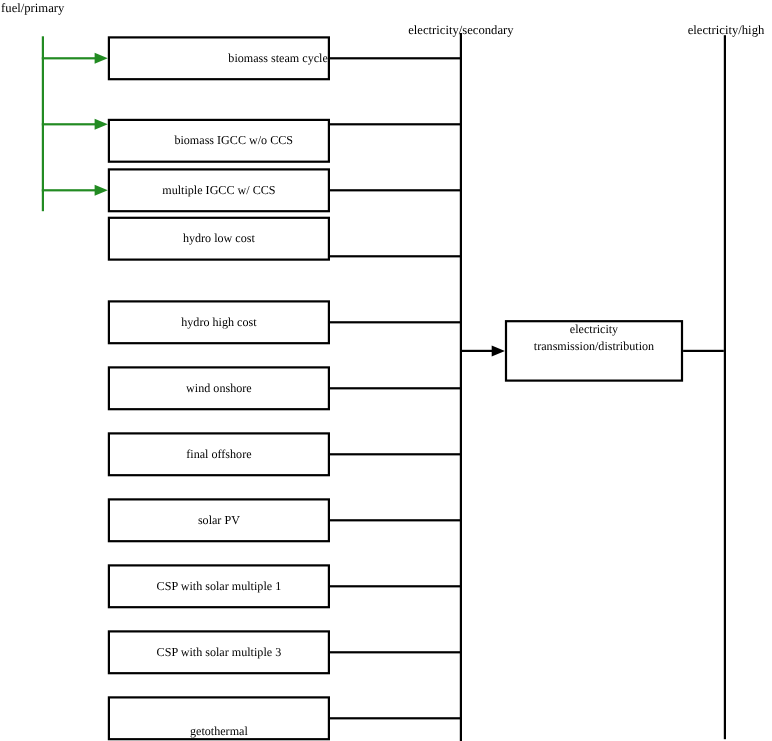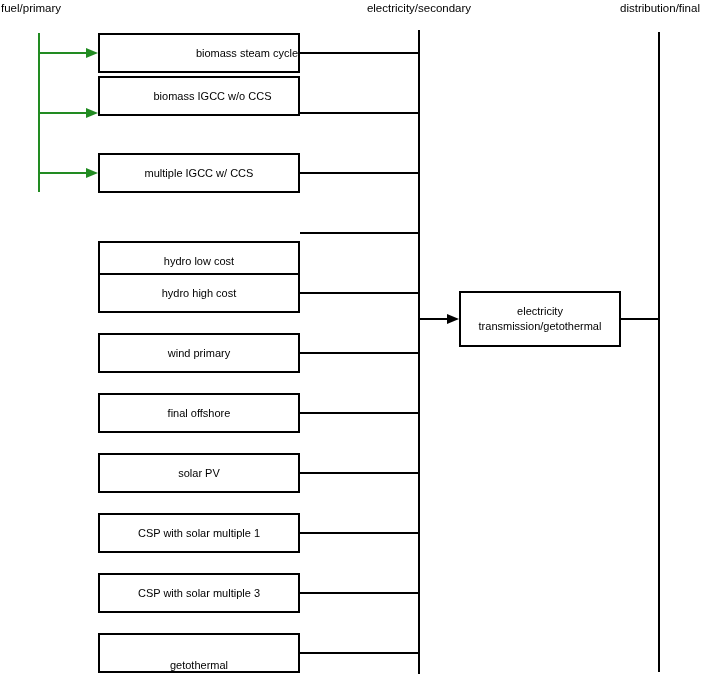--- a/index.html
+++ b/index.html
@@ -6,30 +6,30 @@
     --fuel-green:#228B22;
     --line-black:#000000;
     --bg:#FFFFFF;
     --box-fill:#FFFFFF;
   }
   html,body{margin:0;padding:0;background:var(--bg);}
   .canvas{
     position:relative;
     width:702px;height:674px;
     background:var(--bg);
-    font-family:Liberation Sans, sans-serif;
+    font-family:Liberation Serif, serif;
     font-size:11px;color:#000;
     overflow:hidden;
   }
   .col-label{
     position:absolute;top:2px;
     white-space:nowrap;
     font-size:11.5px;
   }
-  .col-label.centered{transform:translateX(-50%);}
+  .col-label.centered{transform:translateX(-50%);margin-top:20px;}
   .vline{position:absolute;width:2px;}
   .hline{position:absolute;height:2px;}
   .green-line{background:var(--fuel-green);}
   .black-line{background:var(--line-black);}
   .arrow-head{
     position:absolute;width:0;height:0;
     border-top:5px solid transparent;
     border-bottom:5px solid transparent;
   }
   .arrow-head.green{border-left:12px solid var(--fuel-green);}
@@ -38,61 +38,61 @@
     position:absolute;left:98px;width:202px;height:40px;
     box-sizing:border-box;border:2px solid var(--line-black);
     background:var(--box-fill);
     display:flex;align-items:center;justify-content:center;
     text-align:center;white-space:nowrap;
   }
   .trans-box{
     position:absolute;left:459px;top:291px;width:162px;height:56px;
     box-sizing:border-box;border:2px solid var(--line-black);
     background:var(--box-fill);
-    display:flex;flex-direction:column;align-items:center;justify-content:center;
+    display:flex;flex-direction:column;align-items:center;
     text-align:center;line-height:15px;white-space:nowrap;
   }
 </style>
 </head>
 <body>
 
 <div class="canvas">
 
   <div class="col-label" style="left:1px;">fuel/primary</div>
   <div class="col-label centered" style="left:419px;">electricity/secondary</div>
-  <div class="col-label centered" style="left:660px;">distribution/final</div>
+  <div class="col-label centered" style="left:660px;">electricity/high</div>
 
   <div class="vline green-line" style="left:38px;top:33px;height:159px;"></div>
 
   <div class="hline green-line" style="left:38px;top:52px;width:49px;"></div>
   <div class="arrow-head green" style="left:86px;top:48px;"></div>
 
   <div class="hline green-line" style="left:38px;top:112px;width:49px;"></div>
   <div class="arrow-head green" style="left:86px;top:108px;"></div>
 
   <div class="hline green-line" style="left:38px;top:172px;width:49px;"></div>
   <div class="arrow-head green" style="left:86px;top:168px;"></div>
 
   <div class="tech-box" style="top:33px;justify-content:flex-end;">
       <span>biomass steam cycle</span>
     </div>
-  <div class="tech-box" style="top:76px;padding-left:27px;">
+  <div class="tech-box" style="top:108px;padding-left:27px;">
       <span>biomass IGCC w/o CCS</span>
     </div>
   <div class="tech-box" style="top:153px;">
       <span>multiple IGCC w/ CCS</span>
     </div>
-  <div class="tech-box" style="top:197px;margin-top:44px;">
+  <div class="tech-box" style="top:197px;">
       <span>hydro low cost</span>
     </div>
   <div class="tech-box" style="top:273px;">
       <span>hydro high cost</span>
     </div>
   <div class="tech-box" style="top:333px;">
-      <span>wind primary</span>
+      <span>wind onshore</span>
     </div>
   <div class="tech-box" style="top:393px;">
       <span>final offshore</span>
     </div>
   <div class="tech-box" style="top:453px;">
       <span>solar PV</span>
     </div>
   <div class="tech-box" style="top:513px;text-align:right;">
       <span>CSP with solar multiple 1</span>
     </div>
@@ -115,20 +115,20 @@
   <div class="hline black-line" style="left:300px;top:592px;width:119px;"></div>
   <div class="hline black-line" style="left:300px;top:652px;width:119px;"></div>
 
   <div class="vline black-line" style="left:418px;top:30px;height:644px;"></div>
 
   <div class="hline black-line" style="left:419px;top:318px;width:29px;"></div>
   <div class="arrow-head black" style="left:447px;top:314px;"></div>
 
   <div class="trans-box">
     <span>electricity</span>
-    <span>transmission/getothermal</span>
+    <span>transmission/distribution</span>
   </div>
 
   <div class="hline black-line" style="left:621px;top:318px;width:37px;"></div>
 
   <div class="vline black-line" style="left:658px;top:32px;height:640px;"></div>
 
 </div>
 
 </body></html>

